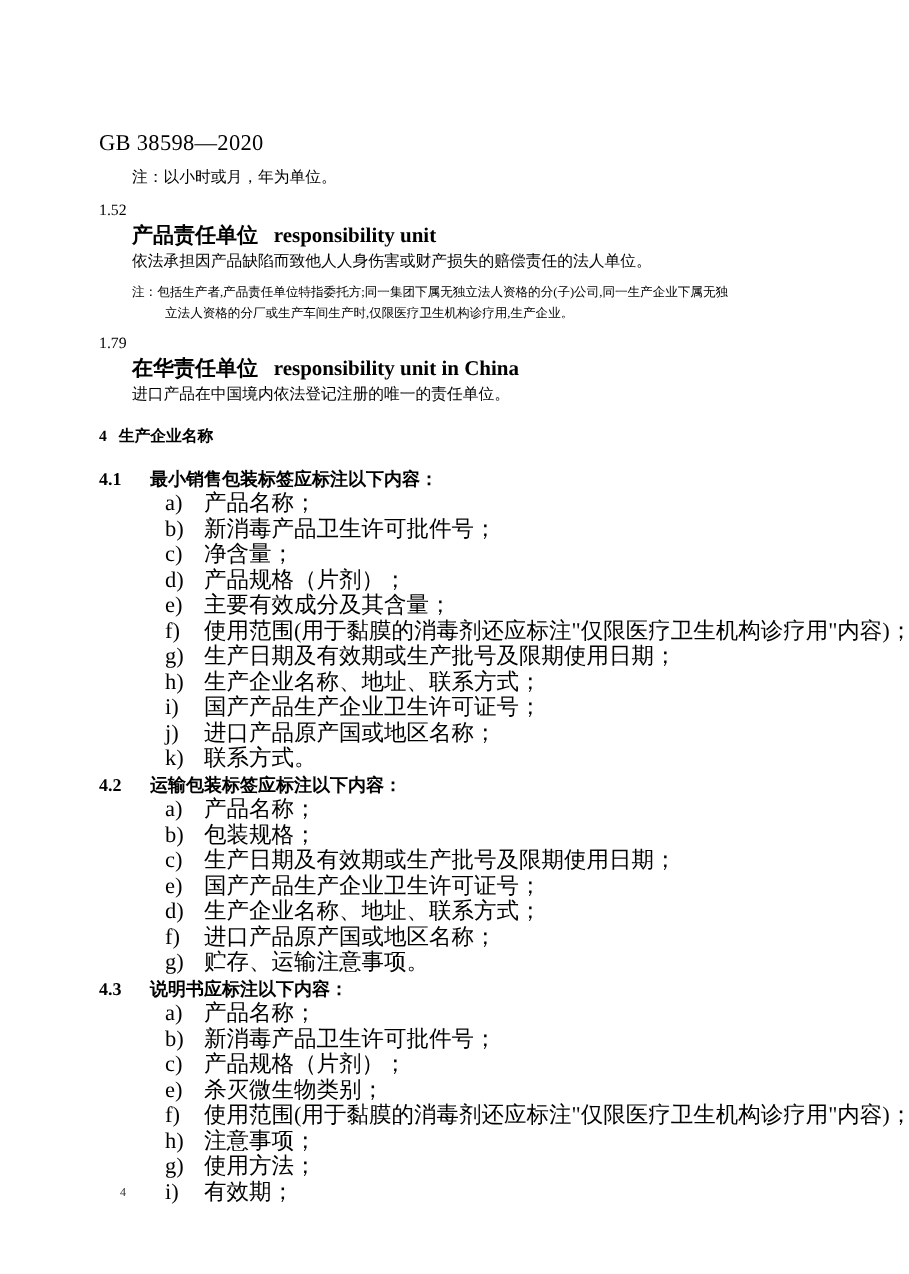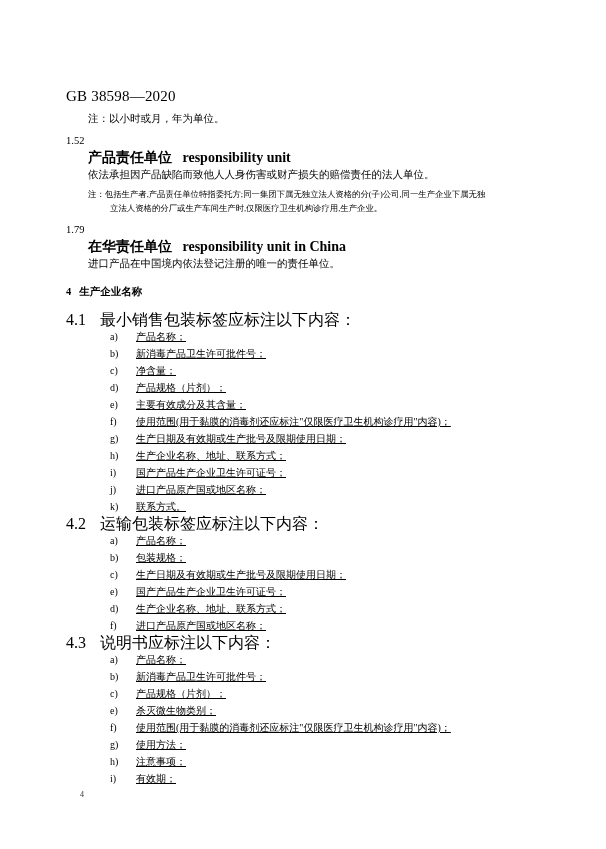--- a/index.html
+++ b/index.html
@@ -65,34 +65,34 @@
   }
   .gap-sm { height: 5px; }
   .gap-md { height: 11px; }
   .sec-head {
     font-size: 10.5px;
     font-weight: bold;
     line-height: 17px;
   }
   .item-row {
     display: block;
-    font-size: 10px;
+    font-size: 15px;
     line-height: 17px;
     white-space: nowrap;
-    text-decoration: underline;
   }
   .item-label {
     display: inline-block;
     width: 26px;
   }
   .clause-row {
     display: block;
-    font-size: 16px;
+    font-size: 12px;
     line-height: 17px;
     white-space: nowrap;
+    font-weight: bold;
   }
   .clause-label {
     display: inline-block;
     width: 34px;
   }
   .page-num {
     position: absolute;
     left: 80px;
     top: 790px;
     font-size: 8px;
@@ -153,33 +153,34 @@
     <div class="clause-row">
       <span class="clause-label">4.2</span><span>运输包装标签应标注以下内容：</span>
     </div>
     <div class="indent-list">
       <div class="item-row"><span class="item-label">a)</span><span>产品名称；</span></div>
       <div class="item-row"><span class="item-label">b)</span><span>包装规格；</span></div>
       <div class="item-row"><span class="item-label">c)</span><span>生产日期及有效期或生产批号及限期使用日期；</span></div>
       <div class="item-row"><span class="item-label">e)</span><span>国产产品生产企业卫生许可证号；</span></div>
       <div class="item-row"><span class="item-label">d)</span><span>生产企业名称、地址、联系方式；</span></div>
       <div class="item-row"><span class="item-label">f)</span><span>进口产品原产国或地区名称；</span></div>
+      <div class="item-row"><span class="item-label">g)</span><span>贮存、运输注意事项。</span></div>
     </div>
 
     <div class="clause-row">
       <span class="clause-label">4.3</span><span>说明书应标注以下内容：</span>
     </div>
     <div class="indent-list">
       <div class="item-row"><span class="item-label">a)</span><span>产品名称；</span></div>
       <div class="item-row"><span class="item-label">b)</span><span>新消毒产品卫生许可批件号；</span></div>
       <div class="item-row"><span class="item-label">c)</span><span>产品规格（片剂）；</span></div>
       <div class="item-row"><span class="item-label">e)</span><span>杀灭微生物类别；</span></div>
       <div class="item-row"><span class="item-label">f)</span><span>使用范围(用于黏膜的消毒剂还应标注"仅限医疗卫生机构诊疗用"内容)；</span></div>
+      <div class="item-row"><span class="item-label">h)</span><span>注意事项；</span></div>
       <div class="item-row"><span class="item-label">g)</span><span>使用方法；</span></div>
-      <div class="item-row"><span class="item-label">h)</span><span>注意事项；</span></div>
       <div class="item-row"><span class="item-label">i)</span><span>有效期；</span></div>
     </div>
 
   </div>
 
   <div class="page-num">4</div>
 
 </div>
 
 </body></html>

